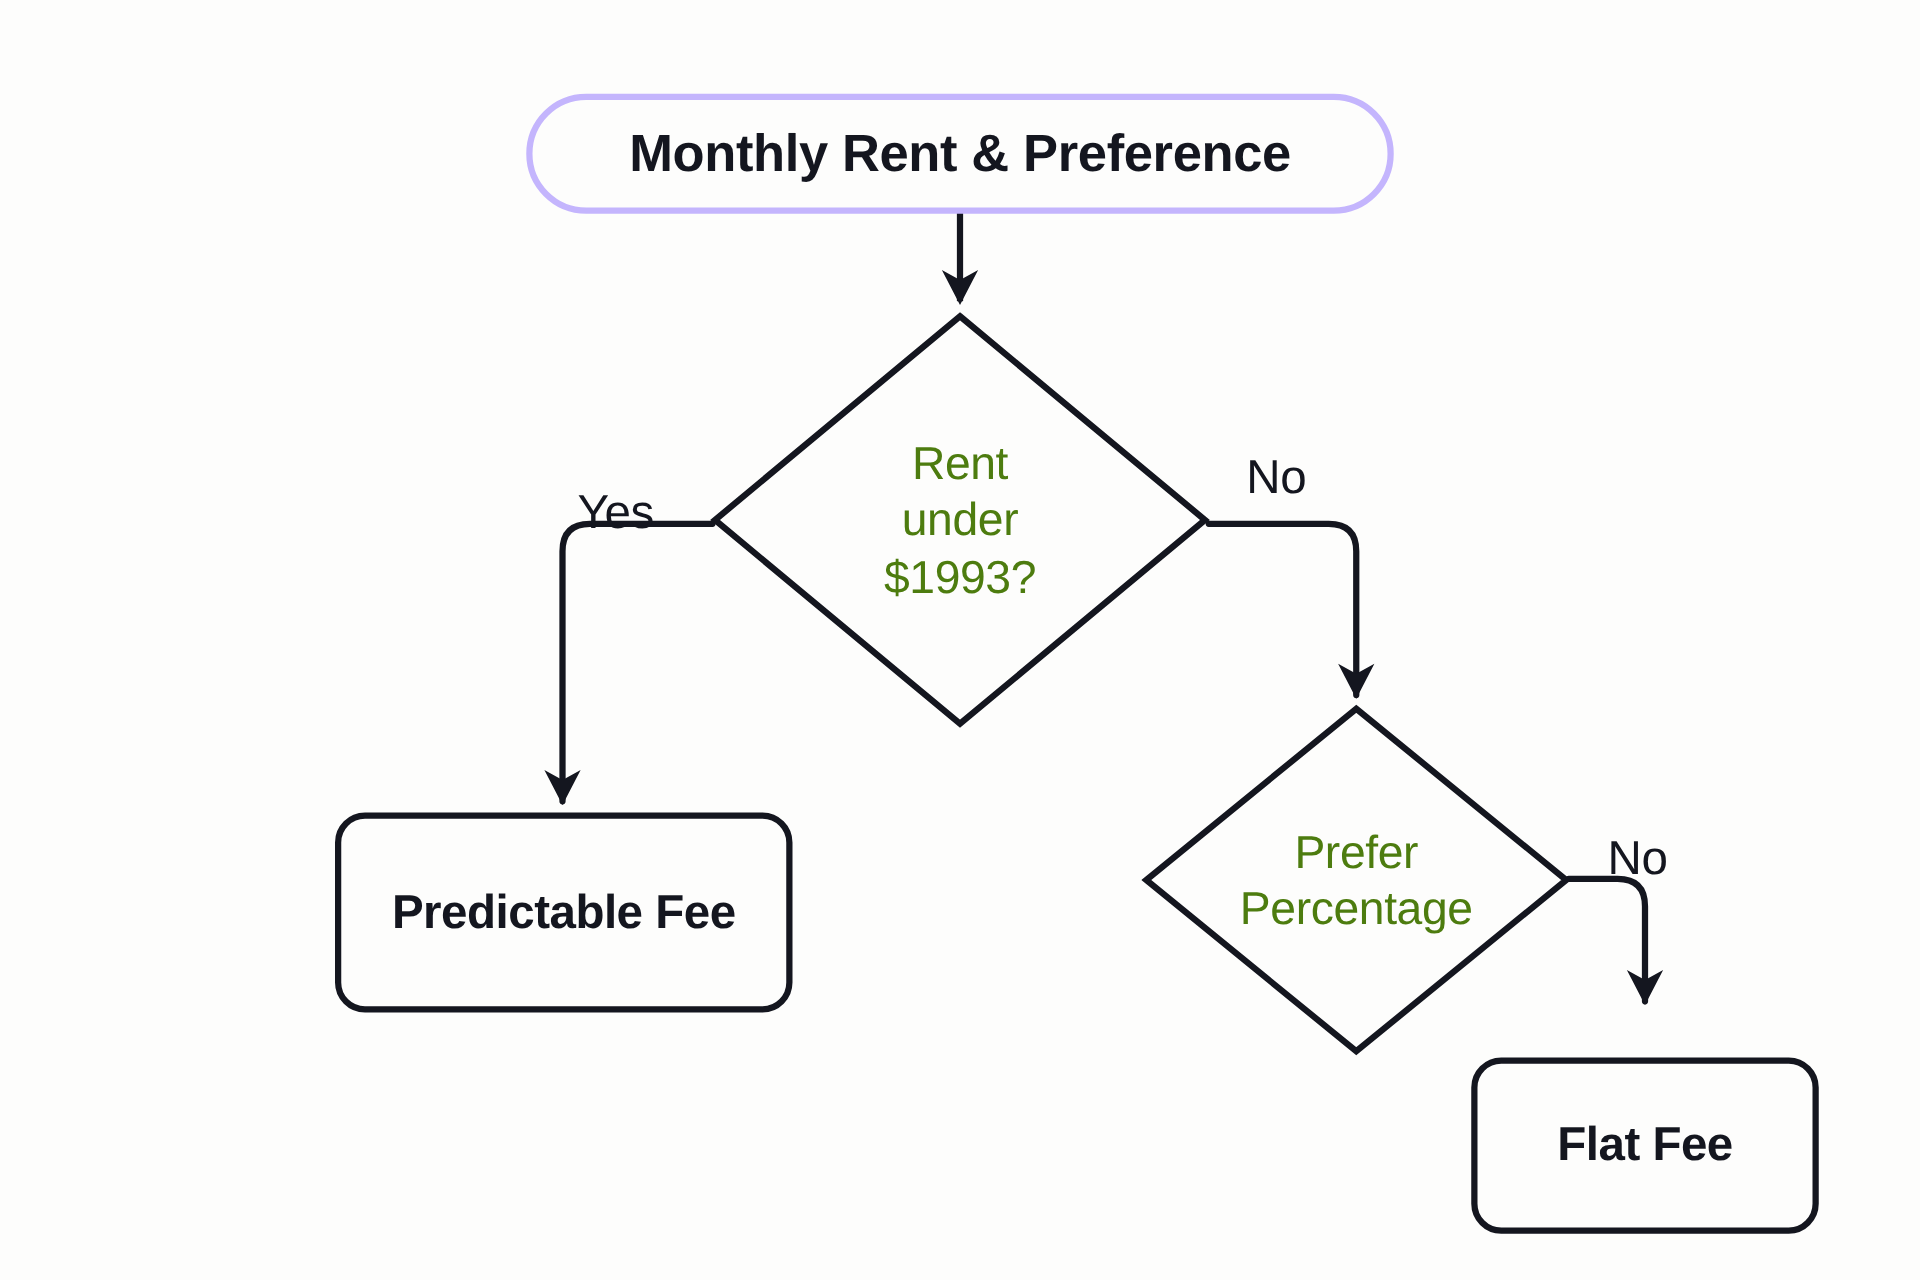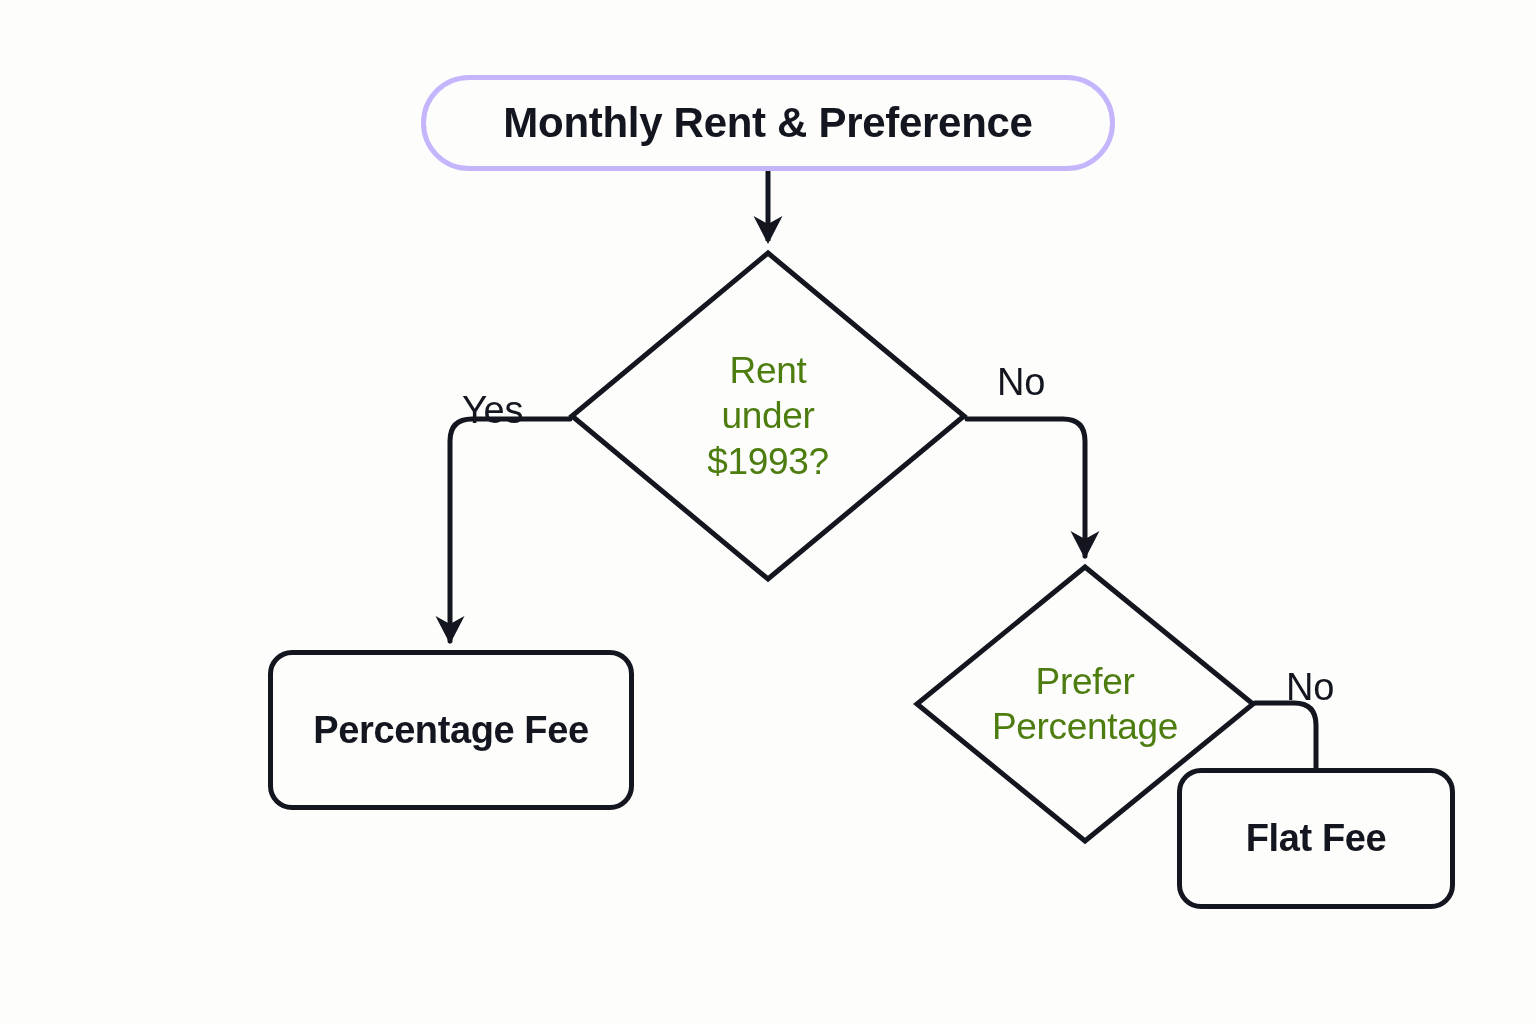--- a/index.html
+++ b/index.html
@@ -148,35 +148,35 @@
     </svg>
     <div class="node-text">
       <span>Rent</span>
       <span>under</span>
       <span>$1993?</span>
     </div>
   </div>
 
   <div class="node node-process" style="left:268px; top:650px; width:366px; height:160px;">
     <span class="node-text">
-      <span class="line-1">Percentage Fee</span>
+      <span class="line-1">Predictable Fee</span>
     </span>
   </div>
 
   <div class="node node-decision" style="left:913px; top:563px; width:344px; height:282px;">
     <svg class="diamond-svg" viewBox="0 0 344 282" width="344" height="282" xmlns="http://www.w3.org/2000/svg">
       <polygon points="172,4 340,141 172,278 4,141" fill="#fdfdfc" stroke="#14161f" stroke-width="5" stroke-linejoin="miter"></polygon>
     </svg>
     <div class="node-text">
       <span>Prefer</span>
       <span>Percentage</span>
     </div>
   </div>
 
-  <div class="node node-process" style="left:1177px; top:768px; width:278px; height:141px;">
+  <div class="node node-process" style="left:1177px; top:846px; width:278px; height:141px;">
     <span class="node-text">
       <span class="line-1">Flat Fee</span>
     </span>
   </div>
 
   <div class="edge-label" style="left:462px; top:353px;margin-top:36px;">Yes</div>
 
   <div class="edge-label" style="left:997px; top:361px;">No</div>
 
   <div class="edge-label" style="left:1286px; top:666px;">No</div>

